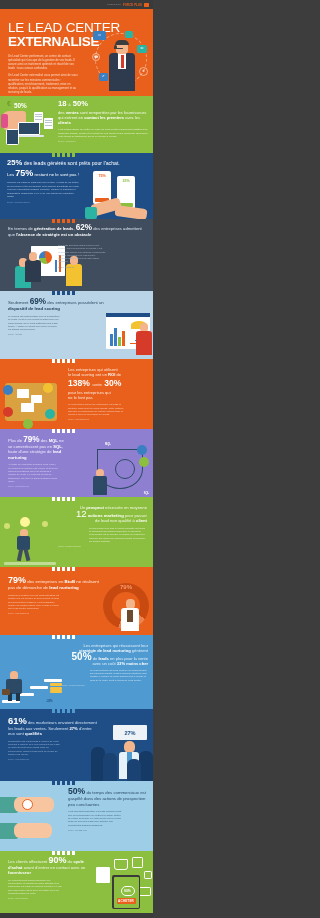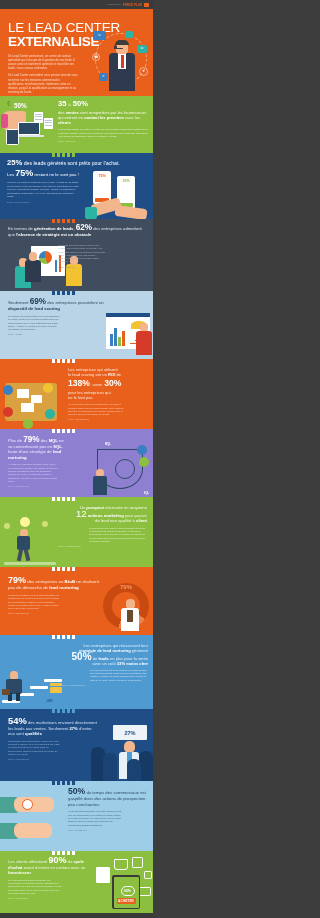--- a/index.html
+++ b/index.html
@@ -315,21 +315,21 @@
           <i></i>
         </div>
       <div class="docsm" style="left:44px;top:22px;">
           <i></i>
           <i></i>
           <i></i>
         </div>
     </div>
     <div class="right">
       <div class="stat-lead">
-        <span>35</span>
+        <span>18</span>
         <span class="sm">à</span>
         <span>50%</span>
       </div>
       <div class="txt">
         <span>des </span><b>ventes</b><span> sont remportées par les fournisseurs qui entrent en </span><b>contact les premiers</b><span> avec les </span><b>clients</b>
       </div>
       <div class="body">Il est indispensable de mettre en place un Lead Center performant constitué d'un personnel qualifié, réactif et à l'écoute de vos clients et des prospects. Bénéficiez votre temps de traitement, soyez le premier à vendre.</div>
       <div class="src">Source : InsideSales</div>
     </div>
   </div>
@@ -605,21 +605,21 @@
   <div class="s10 sec">
     <div class="tick-row">
       <i class="tick"></i>
         <i class="tick"></i>
         <i class="tick"></i>
         <i class="tick"></i>
         <i class="tick"></i>
     </div>
     <div style="padding:5px 54px 0 8px;">
       <h2>
-        <span class="num">54%</span><span> des marketeurs envoient directement les leads aux ventes. Seulement </span><b>27%</b><span> d'entre eux sont </span><b>qualifiés</b>
+        <span class="num">61%</span><span> des marketeurs envoient directement les leads aux ventes. Seulement </span><b>27%</b><span> d'entre eux sont </span><b>qualifiés</b>
       </h2>
       <div class="body">Transmettre des leads froids à l'équipe de vente équivaut à éliminer 61% d'un paiement car leads ne sont pas prêts pour l'achat mais les commerciaux risquent également de perdre du temps à les nourrir.</div>
       <div class="src">Source : MarketingSherpa</div>
     </div>
     <div class="crowd">
       <div class="sign">
         <span>27%</span>
       </div>
       <div class="celebr">
         <div style="position:absolute;left:5px;top:2px;width:11px;height:12px;background:#f2b58c;border-radius:5px;"></div>

